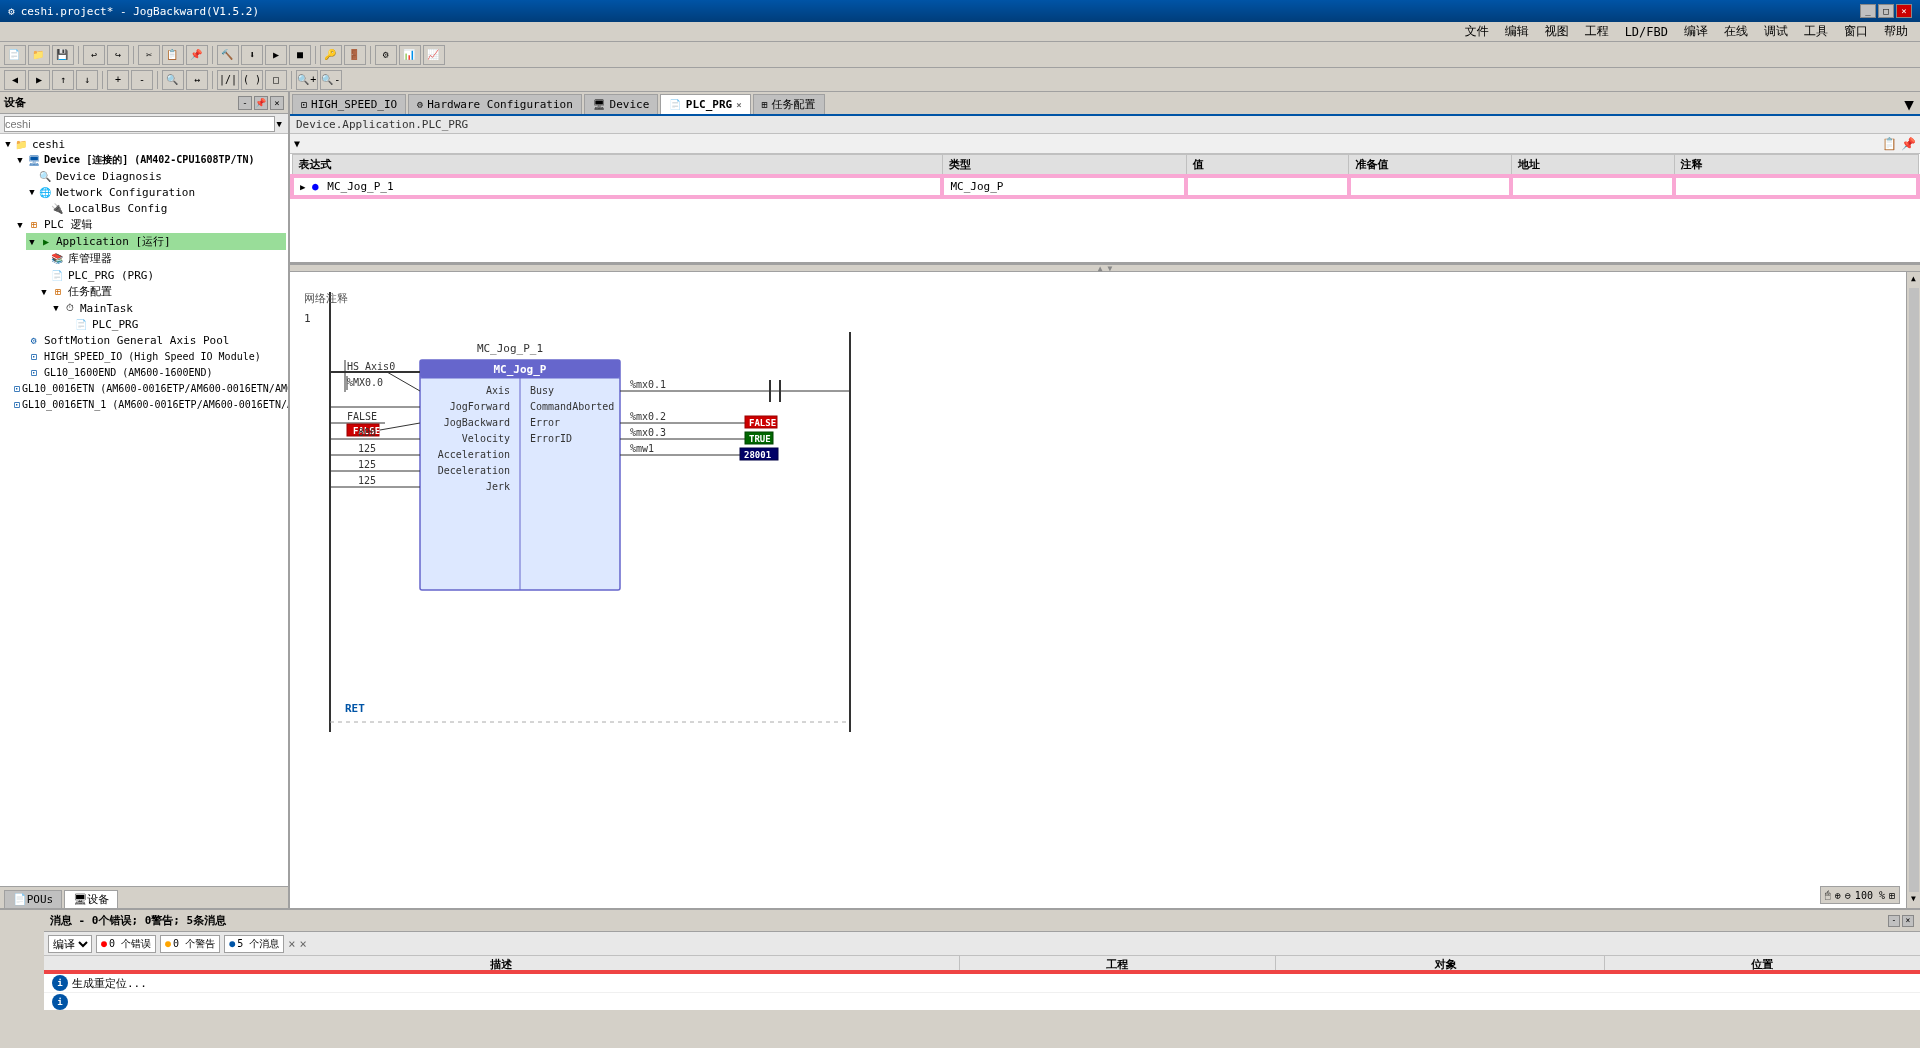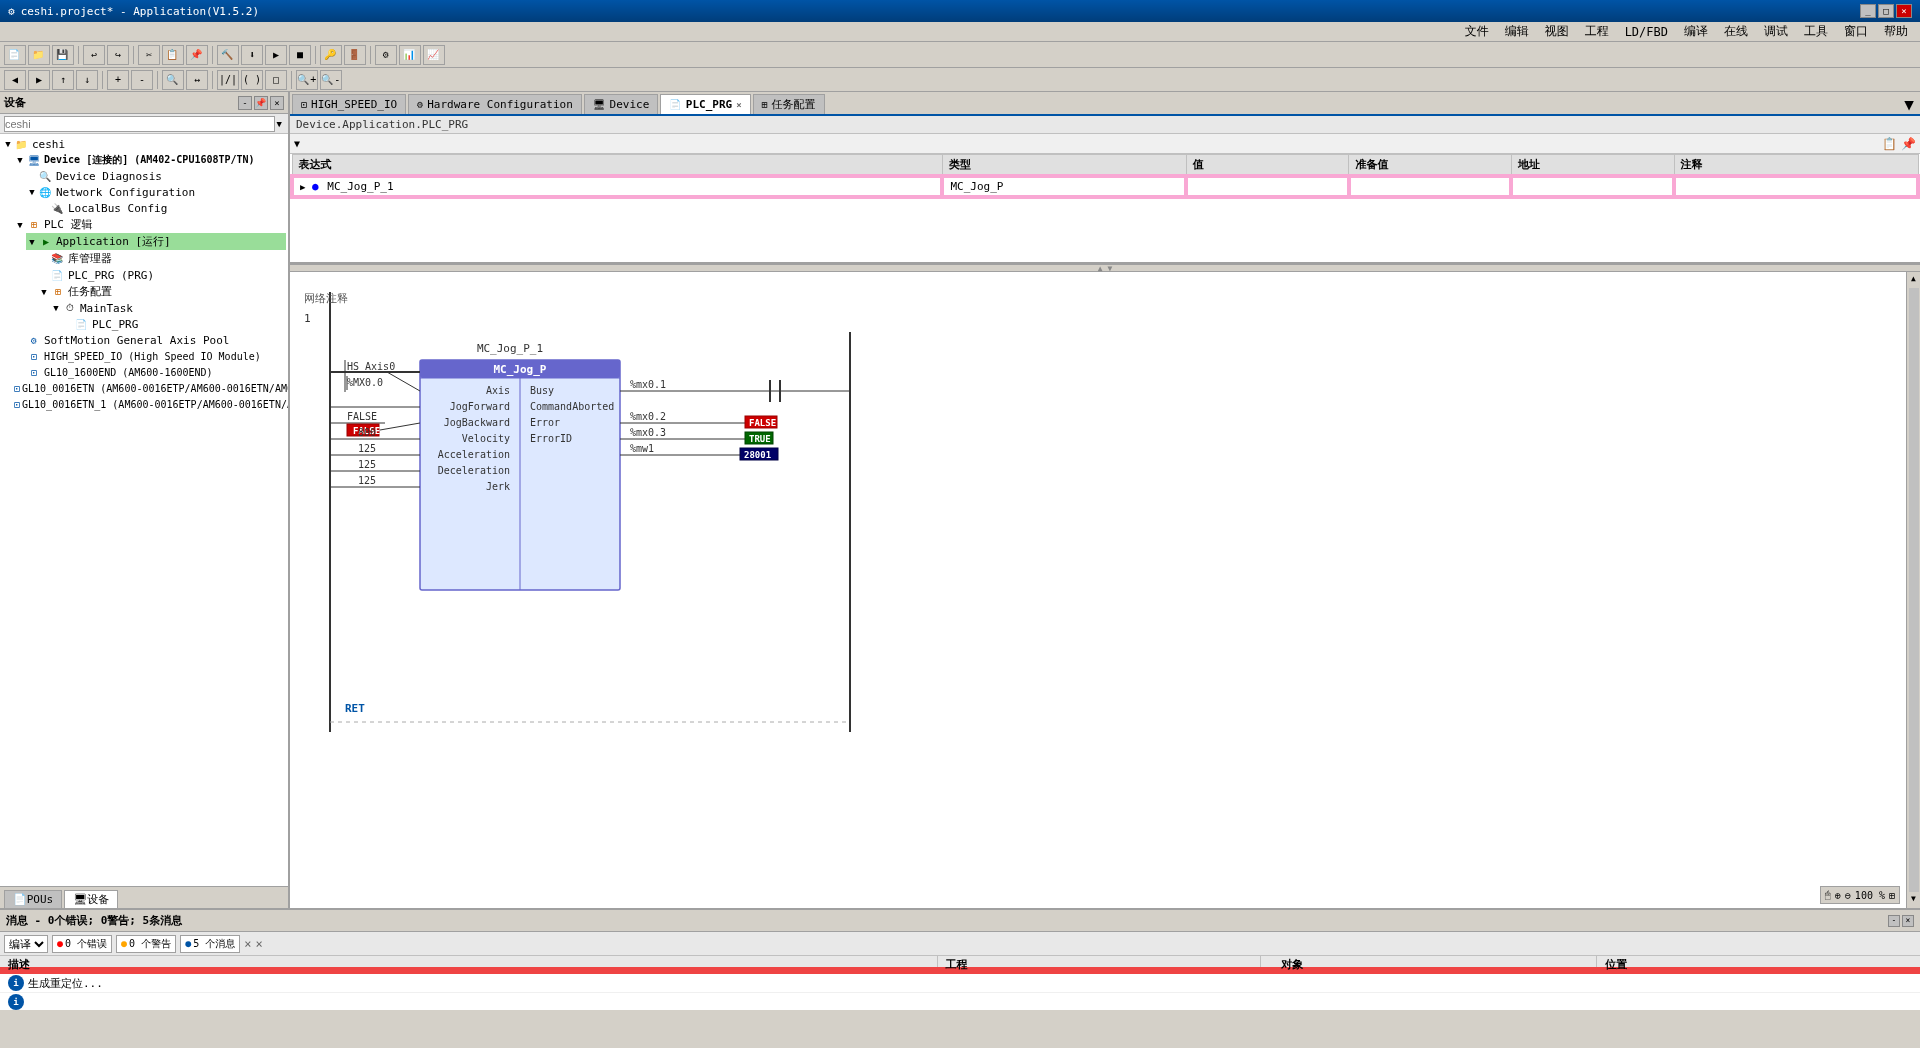--- a/index.html
+++ b/index.html
@@ -66,21 +66,21 @@
     .table-area { height: 130px; border-bottom: 2px solid #a0a0a0; overflow: auto; }
     .var-table { width: 100%; border-collapse: collapse; font-size: 11px; }
     .var-table th { background: #e0e0e0; border: 1px solid #c0c0c0; padding: 2px 6px; text-align: left; font-weight: bold; }
     .var-table td { border: 4px solid #f9a8d4; padding: 2px 6px; }
     .var-table tr:nth-child(even) { background: #f8f8f8; }
     
     
     .diagram-area { flex: 1; position: relative; overflow: auto; background: white; }
 
     
-    .bottom-panel { height: 102px; background: #d4d0c8; border-top: 2px solid #a0a0a0; display: flex; flex-direction: column; }
+    .bottom-panel { height: 102px; background: #d4d0c8; border-top: 2px solid #a0a0a0; display: flex; flex-direction: column; padding-left: 44px; }
     .bottom-panel-header { height: 22px; background: #d4d0c8; display: flex; align-items: center; justify-content: space-between; padding: 0 6px; border-bottom: 1px solid #a0a0a0; font-size: 11px; }
     .bp-title { font-weight: bold; }
     .filter-bar { height: 24px; background: #e8e8e8; display: flex; align-items: center; padding: 0 4px; gap: 4px; border-bottom: 1px solid #c0c0c0; }
     .filter-select { height: 18px; font-size: 11px; border: 1px solid #a0a0a0; background: white; }
     .filter-badge { display: flex; align-items: center; gap: 2px; padding: 1px 4px; border: 1px solid #a0a0a0; background: white; font-size: 10px; height: 18px; }
     .badge-red { color: red; }
     .badge-orange { color: orange; }
     .badge-blue { color: #0054a6; }
     .msg-area { flex: 1; overflow: auto; background: white; }
     .msg-row { display: flex; align-items: center; padding: 1px 8px; border-bottom: 1px solid #f0f0f0; font-size: 11px; }
@@ -93,21 +93,21 @@
     .diagram-svg { position: absolute; top: 0; left: 0; }
 
     .diagram-container { position: relative; width: 100%; height: 100%; min-height: 300px; }
   </style>
 </head>
 <body>
 
 <div class="title-bar">
   <div class="title-bar-left">
     <span>⚙</span>
-    <span>ceshi.project* - Application(V1.5.2)</span>
+    <span>ceshi.project* - JogBackward(V1.5.2)</span>
   </div>
   <div class="title-bar-controls">
     <div class="title-btn">_</div>
     <div class="title-btn">□</div>
     <div class="title-btn" style="background:#cc0000;color:white;">×</div>
   </div>
 </div>
 
 <div class="menu-bar">
   <div class="menu-item">文件</div>
@@ -492,21 +492,21 @@
       <span>0 个警告</span>
     </div>
     <div class="filter-badge">
       <span class="badge-blue">●</span>
       <span>5 个消息</span>
     </div>
     <span style="font-size:12px;cursor:pointer;color:#666;">×</span>
     <span style="font-size:12px;cursor:pointer;color:#666;">×</span>
   </div>
 
-  <div style="height:18px;display:flex;background:#e8e8e8;border-bottom:7px solid #ef4444;">
+  <div style="height:18px;display:flex;background:#e8e8e8;border-bottom:4px solid #ef4444;text-align:center;">
     <div style="flex:3;padding:1px 8px;border-right:1px solid #c0c0c0;font-size:11px;font-weight:bold;">描述</div>
     <div style="flex:1;padding:1px 8px;border-right:1px solid #c0c0c0;font-size:11px;font-weight:bold;">工程</div>
     <div style="flex:1;padding:1px 8px;border-right:1px solid #c0c0c0;font-size:11px;font-weight:bold;margin-left:12px;">对象</div>
     <div style="flex:1;padding:1px 8px;font-size:11px;font-weight:bold;">位置</div>
   </div>
 
   <div class="msg-area">
     <div class="msg-row">
       <span class="msg-icon msg-icon-blue">i</span>
       <span class="msg-text">生成重定位...</span>

